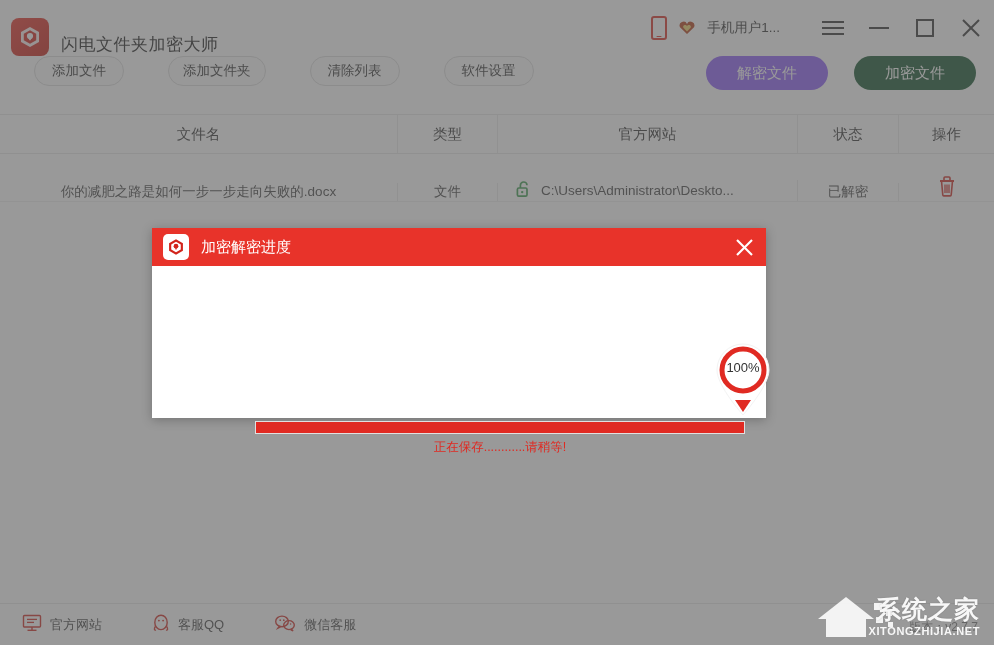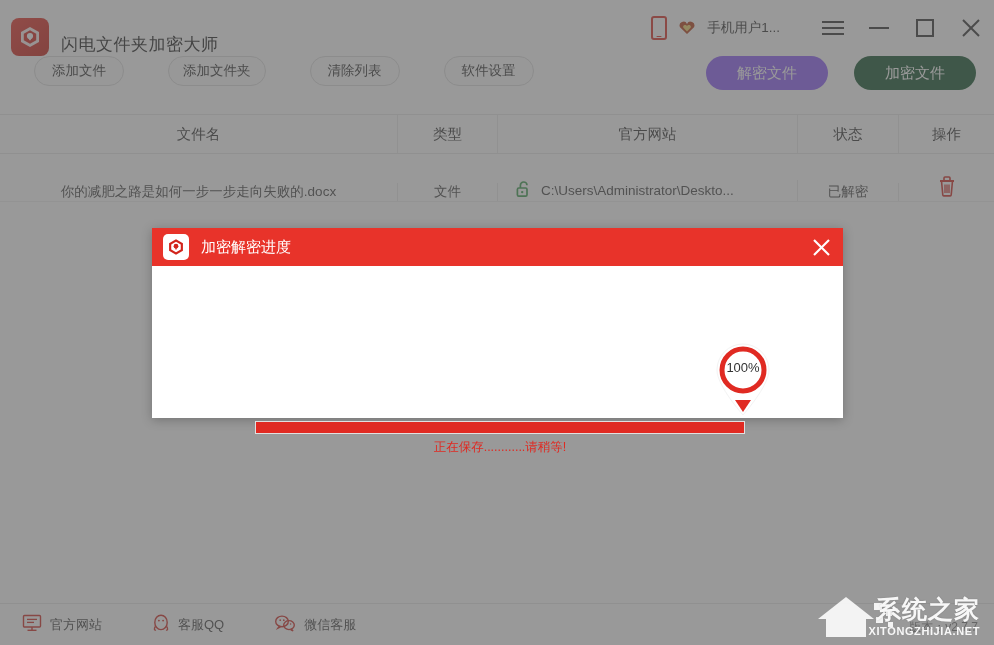--- a/index.html
+++ b/index.html
@@ -139,21 +139,21 @@
 
   
   .overlay {
     position: absolute; inset: 0;
     background: rgba(90,90,90,0.62);
   }
 
   
   .modal {
     position: absolute;
-    left: 152px; top: 228px; width: 691px; height: 190px;
+    left: 152px; top: 228px; width: 614px; height: 190px;
     background: #fff;
     box-shadow: 0 2px 10px rgba(0,0,0,.25);
     display: flex; flex-direction: column;
   }
   .modal-head {
     height: 38px; flex: 0 0 38px; background: #e8332a;
     display: flex; align-items: center; padding: 0 0 0 11px;
   }
   .modal-icon {
     width: 26px; height: 26px; border-radius: 5px;

